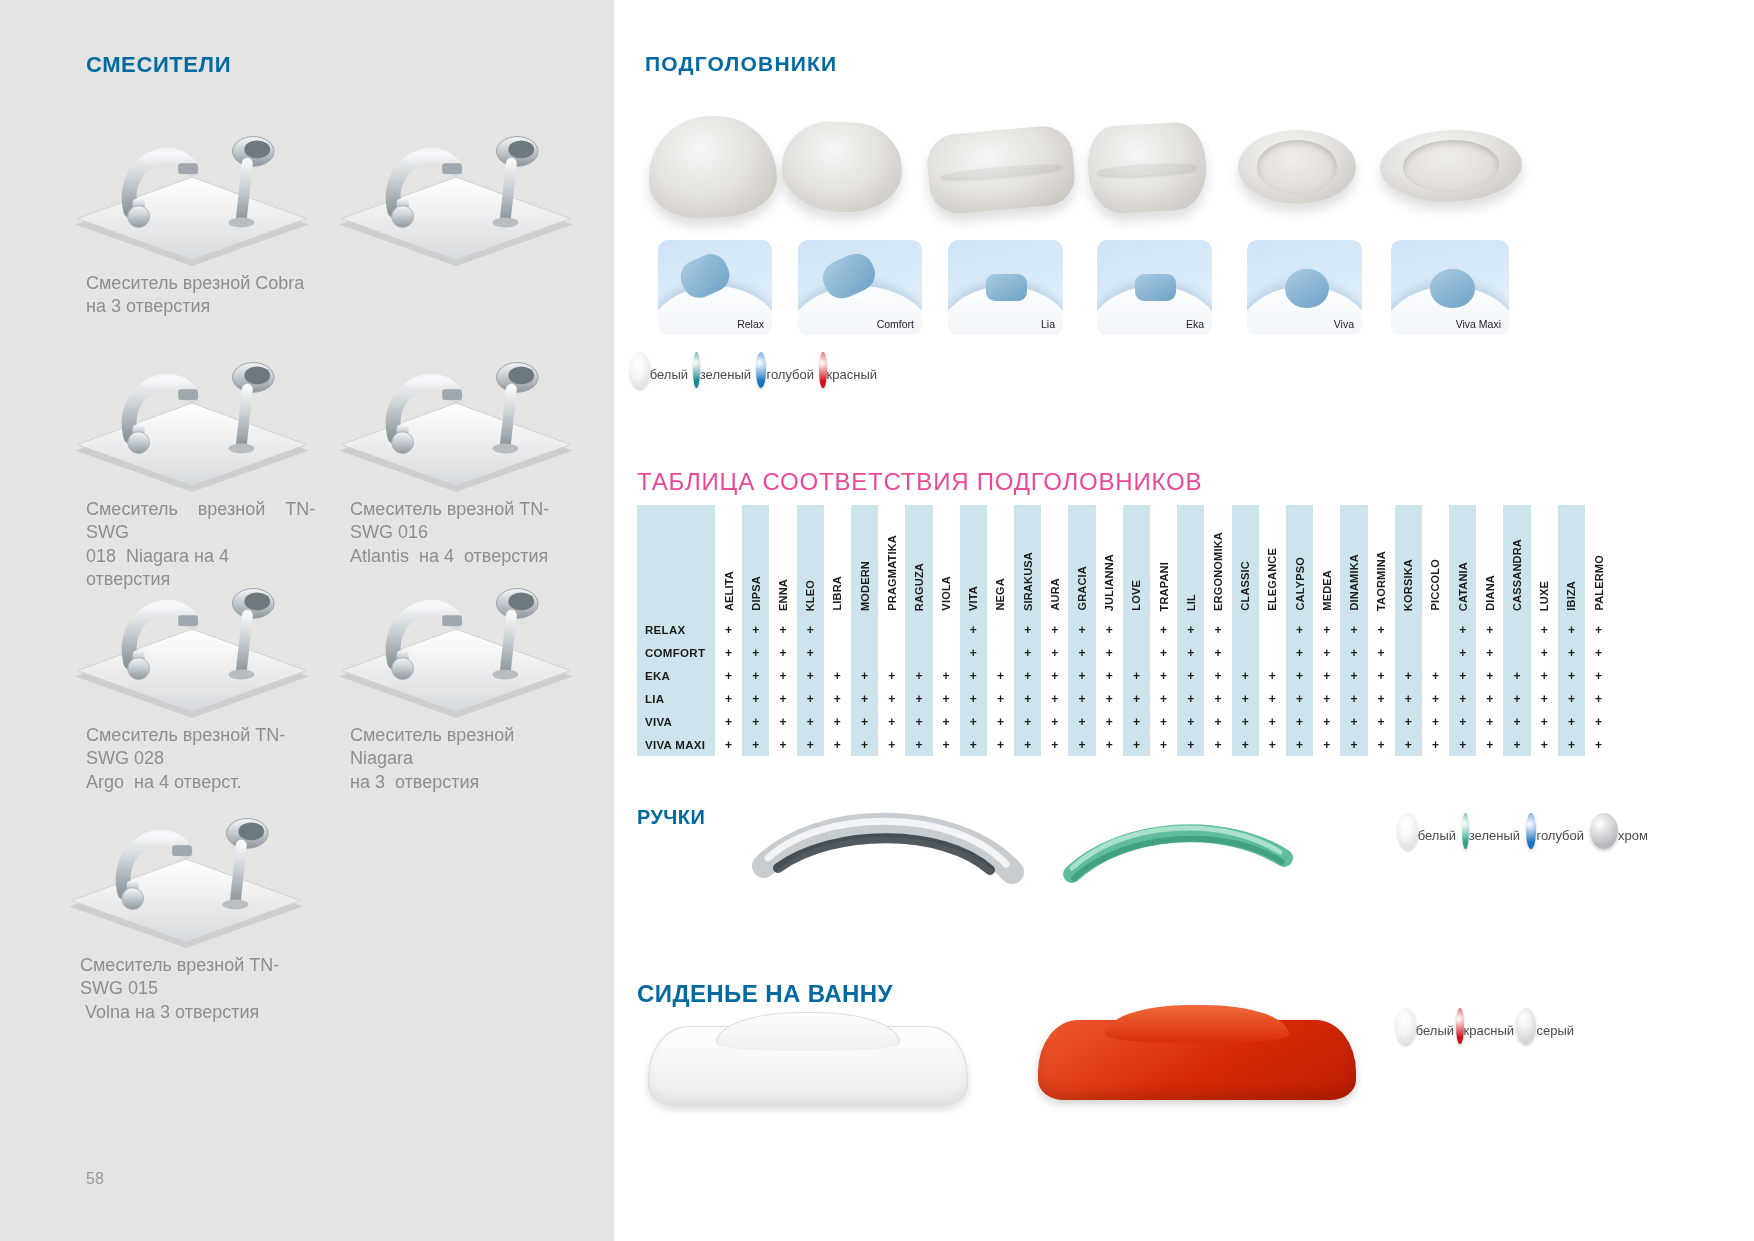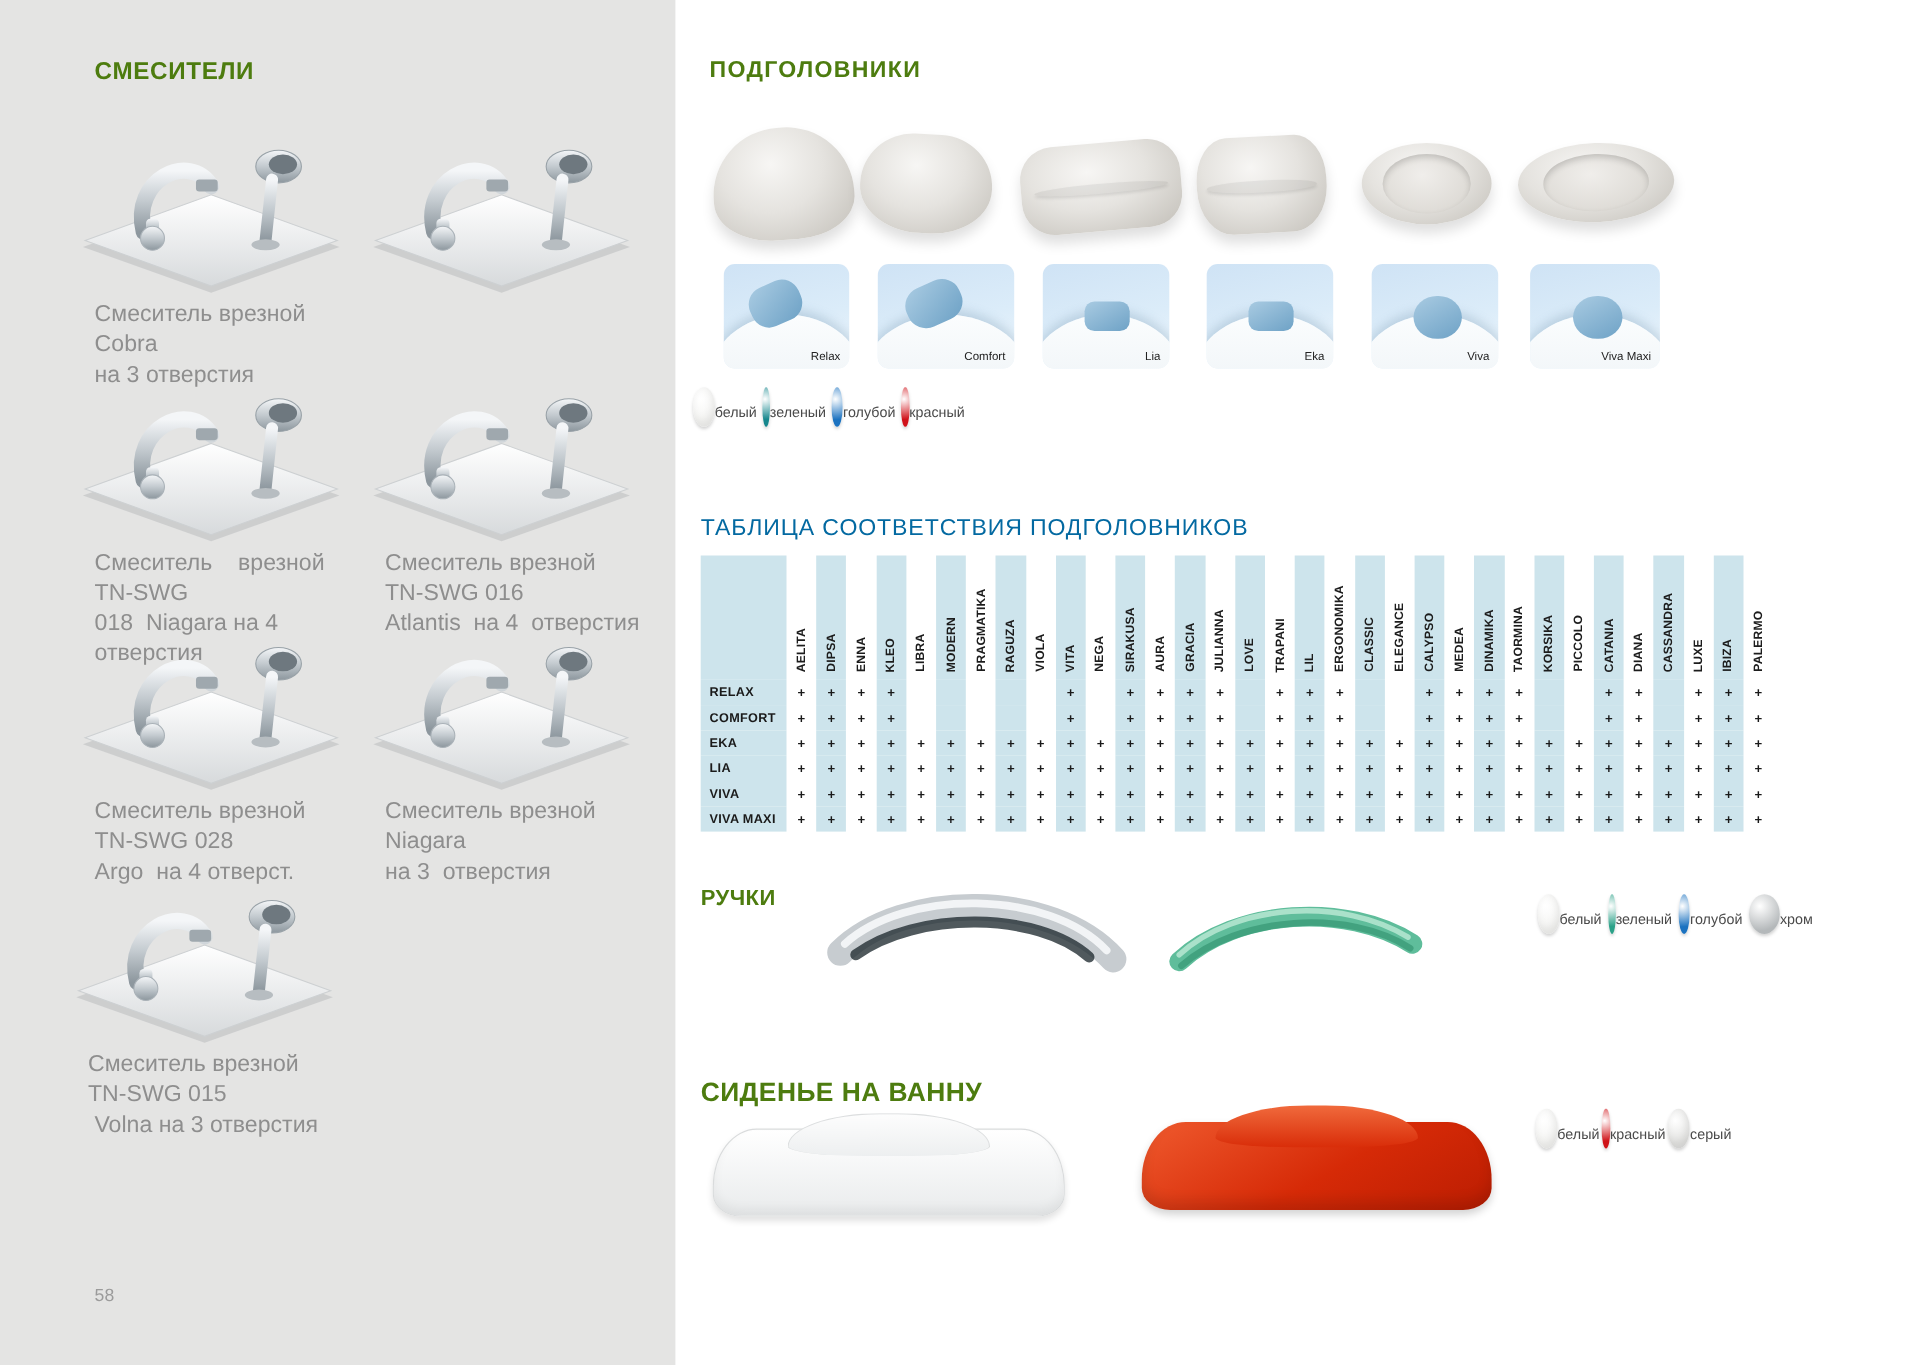--- a/index.html
+++ b/index.html
@@ -1,36 +1,36 @@
 <!DOCTYPE html>
 <html><head>
 <meta charset="utf-8">
 <style>
   html,body{margin:0;padding:0;background:#fff;}
   .page{position:relative;width:1754px;height:1241px;overflow:hidden;
         font-family:"Liberation Sans",sans-serif;background:#ffffff;}
   .left-panel{position:absolute;left:0;top:0;width:614px;height:1241px;background:#e4e4e3;}
-  h1,h2{margin:0;position:absolute;color:#4d7c0f;font-weight:700;}
+  h1,h2{margin:0;position:absolute;color:#0369a1;font-weight:700;}
   #mixers-title{left:86px;top:52px;font-size:22px;letter-spacing:.6px;}
   #headrests-title{left:645px;top:52px;font-size:21px;letter-spacing:1.2px;}
-  #table-title{left:637px;top:468px;font-size:21px;font-weight:400;color:#0369a1;letter-spacing:.8px;}
+  #table-title{left:637px;top:468px;font-size:24px;font-weight:400;color:#ec4899;letter-spacing:.8px;}
   #handles-title{left:637px;top:806px;font-size:20px;letter-spacing:.4px;}
   #seat-title{left:637px;top:980px;font-size:24px;letter-spacing:.4px;}
 
   
   .mixer-card{position:absolute;width:252px;}
   .mixer-card:nth-child(1){left:66px;top:100px;}
   .mixer-card:nth-child(2){left:330px;top:100px;}
   .mixer-card:nth-child(3){left:66px;top:326px;}
   .mixer-card:nth-child(4){left:330px;top:326px;}
   .mixer-card:nth-child(5){left:66px;top:552px;}
   .mixer-card:nth-child(6){left:330px;top:552px;}
   .mixer-card:nth-child(7){left:60px;top:782px;}
   .mixer-figure{width:240px;height:168px;margin:0 auto;}
-  .mixer-caption{font-size:21px;color:#8e8e8e;line-height:1.3;padding-left:20px;margin-top:4px;}
+  .mixer-caption{font-size:18px;color:#8e8e8e;line-height:1.3;padding-left:20px;margin-top:4px;}
   .cap-line{white-space:pre-wrap;}
 
   
   .pillow{position:absolute;background:radial-gradient(ellipse at 42% 32%,#f7f6f4 0%,#e5e3df 45%,#ccc9c3 85%,#bbb8b2 100%);
           box-shadow:0 8px 12px rgba(0,0,0,.13);}
   .p0{left:648px;top:116px;width:128px;height:102px;border-radius:48% 48% 42% 42%/60% 60% 36% 36%;transform:rotate(-4deg);}
   .p1{left:782px;top:122px;width:120px;height:90px;border-radius:40% 40% 46% 46%/52% 52% 46% 46%;transform:rotate(3deg);}
   .p2{left:928px;top:130px;width:146px;height:80px;border-radius:30px;transform:rotate(-5deg);}
   .p3{left:1088px;top:124px;width:118px;height:88px;border-radius:28px 28px 32px 32px/40px 40px 42px 42px;transform:rotate(-3deg);}
   .p4{left:1238px;top:130px;width:118px;height:74px;border-radius:50%;}

